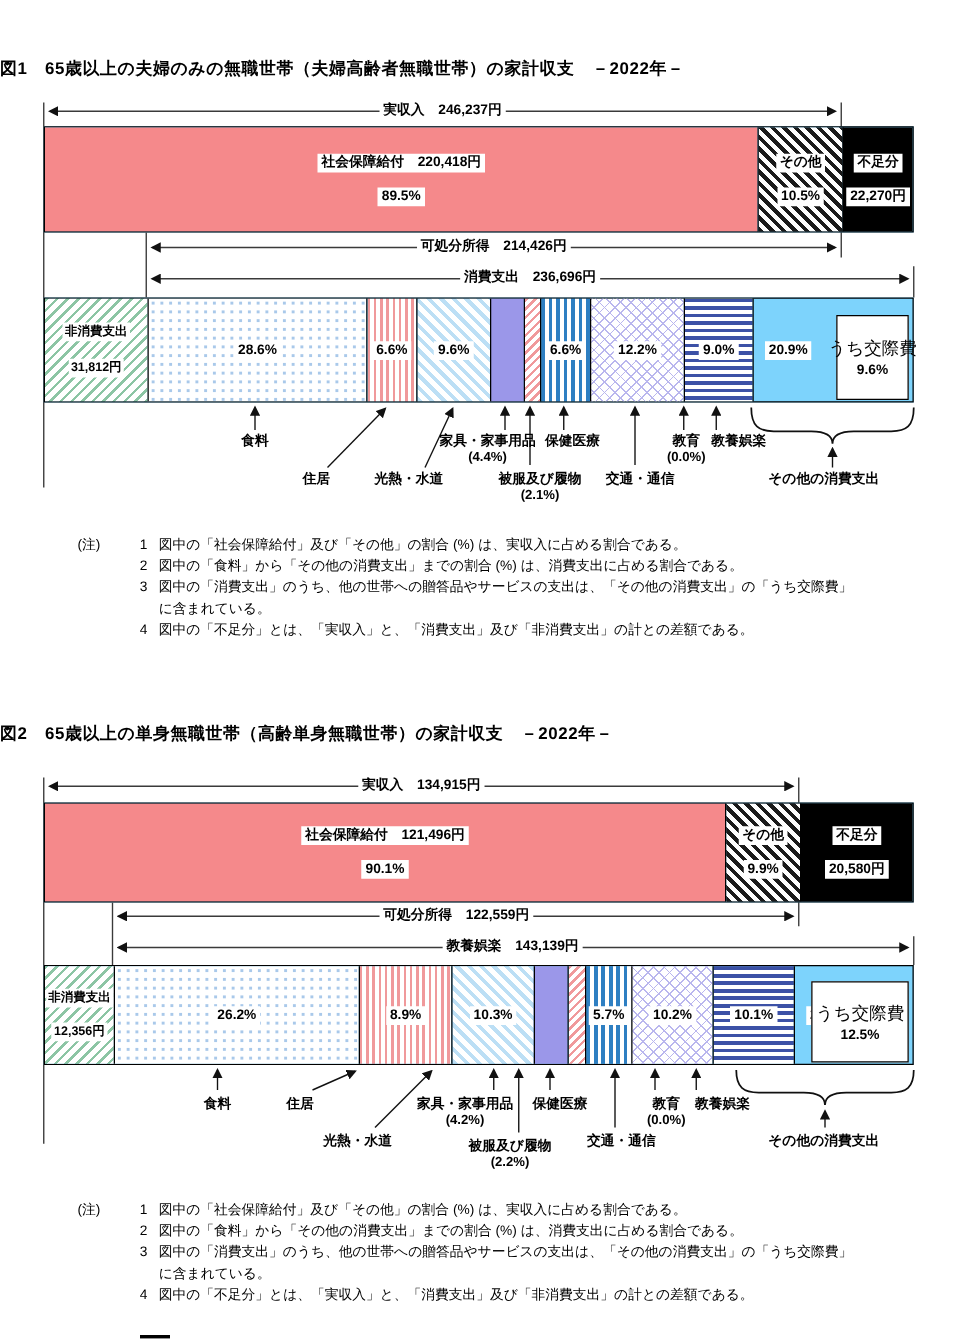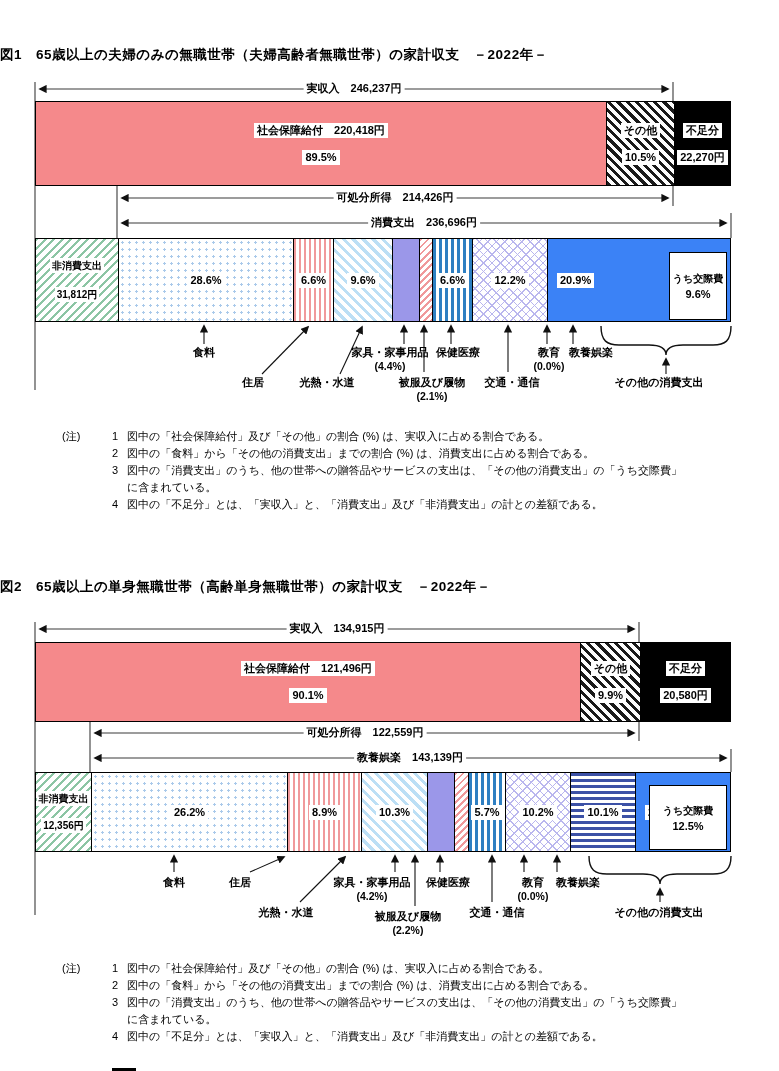--- a/index.html
+++ b/index.html
@@ -3,33 +3,33 @@
 <meta charset="utf-8">
 <style>
   html,body{margin:0;padding:0;background:#fff}
   body{font-family:"Liberation Sans","DejaVu Sans",sans-serif;color:#000}
   #page{position:relative;width:779px;height:1071px;background:#fff;overflow:hidden}
   .abs{position:absolute}
   .ctr{transform:translateX(-50%);white-space:nowrap}
   .fig-title{left:0;width:779px;text-align:left;font-size:13.5px;font-weight:bold;letter-spacing:.5px}
   .chip{background:#fff;padding:0 3px;font-size:11px;font-weight:bold;line-height:15px;white-space:nowrap;width:max-content}
   .chip.small{font-size:10px;padding:0 2px}
-  .bar{display:flex;border:1.5px solid #000;box-sizing:border-box;background:#3b82f6}
+  .bar{display:flex;border:1.5px solid #000;box-sizing:border-box;background:#7dd3fc}
   .seg{height:100%;box-sizing:border-box;display:flex;flex-direction:column;align-items:center;justify-content:center;gap:12px;position:relative;min-width:0}
   .seg+.seg{border-left:1px solid #000}
   .seg.left{align-items:flex-start}
   .seg.left .chip{margin-left:9px}
   .cat{font-size:11px;font-weight:bold;white-space:nowrap}
   .sub{font-size:10.5px;font-weight:bold;white-space:nowrap}
   .notes{font-size:11px;line-height:17px}
   .note-row{display:flex}
   .note-num{width:16px;text-align:right;margin-right:9px;flex:none;font-weight:normal}
   .note-mark{position:absolute;left:-40px;top:0}
   .kousai{position:absolute;border:1.5px solid #000;background:#fff;display:flex;flex-direction:column;align-items:center;justify-content:center;gap:2px;box-sizing:border-box}
-  .kousai .l1{font-size:10px;font-weight:bold;white-space:nowrap}
+  .kousai .l1{font-size:14px;font-weight:normal;white-space:nowrap}
   .kousai .l2{font-size:11px;font-weight:bold}
   
   .pink{background:#f5898b}
   .hatch-black{background:repeating-linear-gradient(45deg,#1a1a1a 0 3px,#fdfdfd 3px 6.5px)}
   .blackbox{background:#000}
   .hatch-green{background:repeating-linear-gradient(135deg,#8cc5a4 0 2px,#ffffff 2px 6px)}
   .dots-blue{background-color:#fff;background-image:radial-gradient(#a9c9ea 1.1px,rgba(0,0,0,0) 1.3px);background-size:7px 7px}
   .vstripe-red{background:repeating-linear-gradient(90deg,#f0999b 0 2px,#ffffff 2px 5px)}
   .diag-lblue{background:repeating-linear-gradient(45deg,#bcdff5 0 3px,#ffffff 3px 7px)}
   .solid-peri{background:#9b97e9}
@@ -135,20 +135,23 @@
       <span class="chip">9.6%</span>
     </div>
     <div class="seg solid-peri" style="width:27px"></div>
     <div class="seg diag-pink" style="width:13px"></div>
     <div class="seg vstripe-blue" style="width:40px">
       <span class="chip">6.6%</span>
     </div>
     <div class="seg lattice-peri" style="width:75px">
       <span class="chip">12.2%</span>
     </div>
+    <div class="seg hstripe-blue" style="width:55px">
+      <span class="chip">9.0%</span>
+    </div>
     <div class="seg left" style="flex:1">
       <span class="chip">20.9%</span>
       <div class="kousai" style="right:3px;top:13px;bottom:1px;width:58px">
         <span class="l1">うち交際費</span>
         <span class="l2">9.6%</span>
       </div>
     </div>
   </div>
 
   <div class="abs cat ctr" style="left:204px;top:345px">食料</div>

